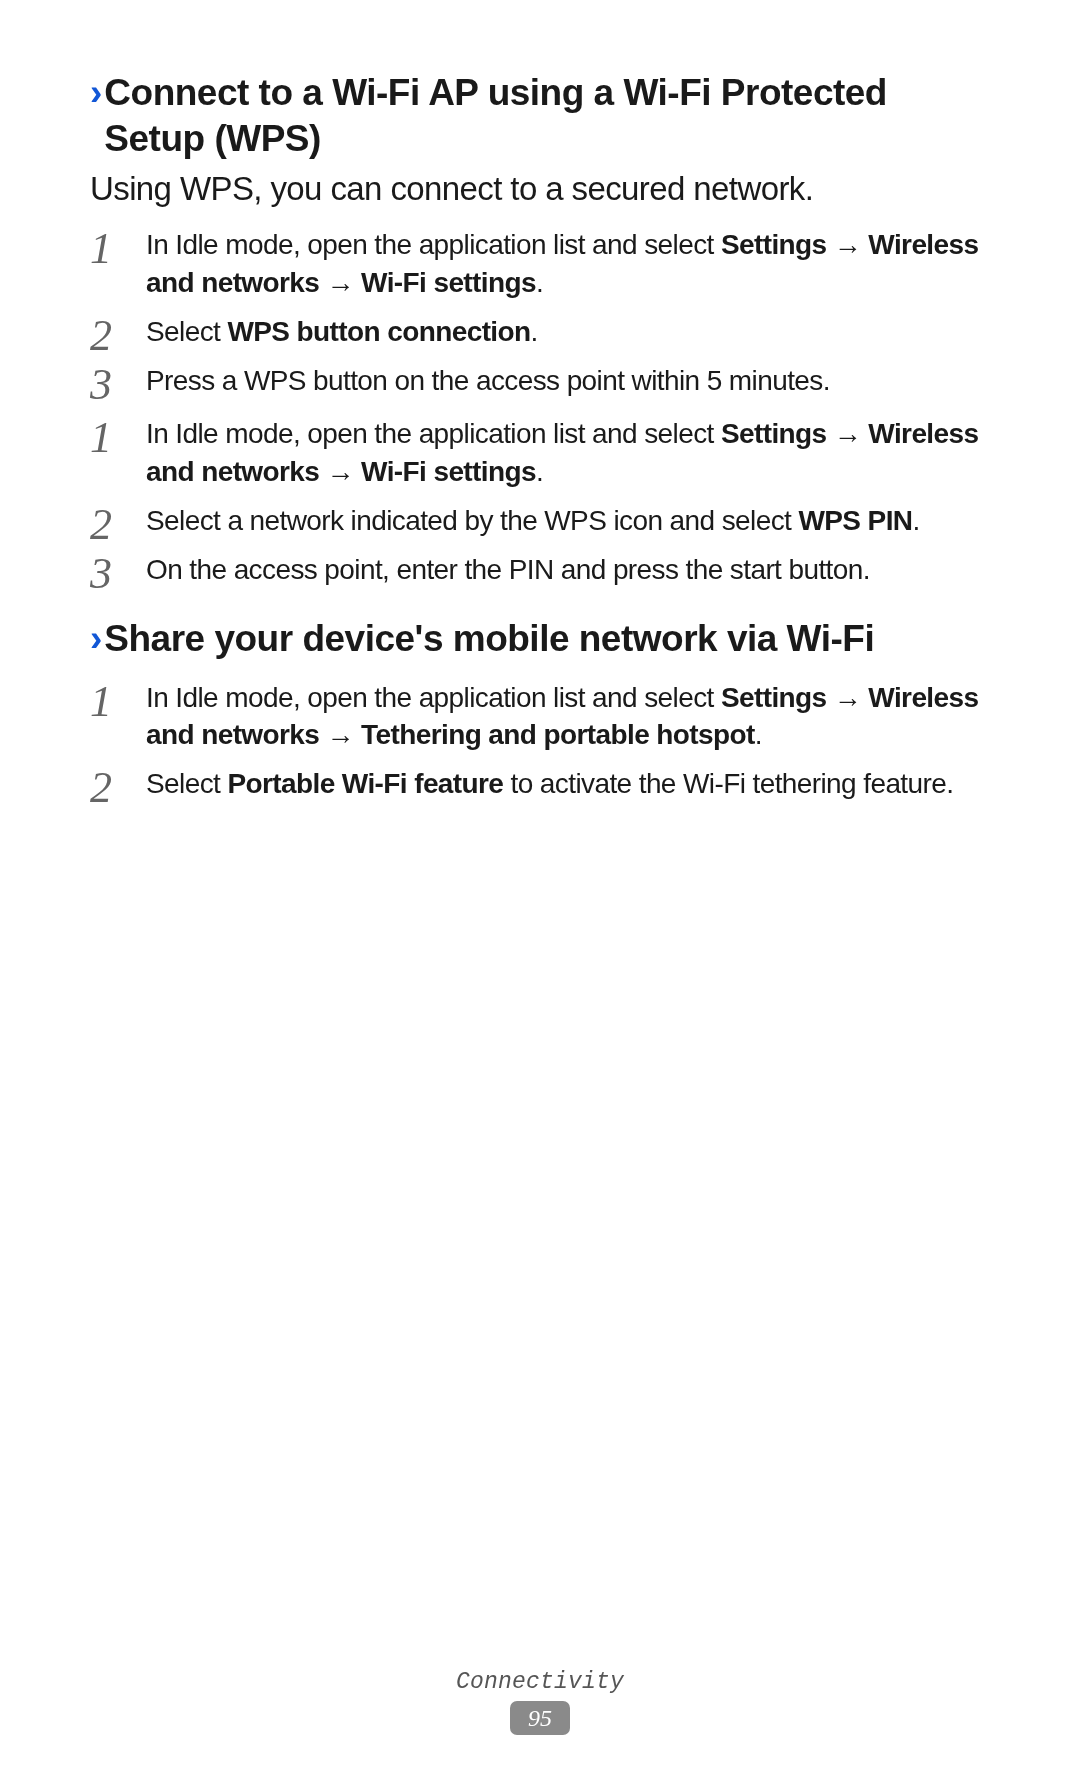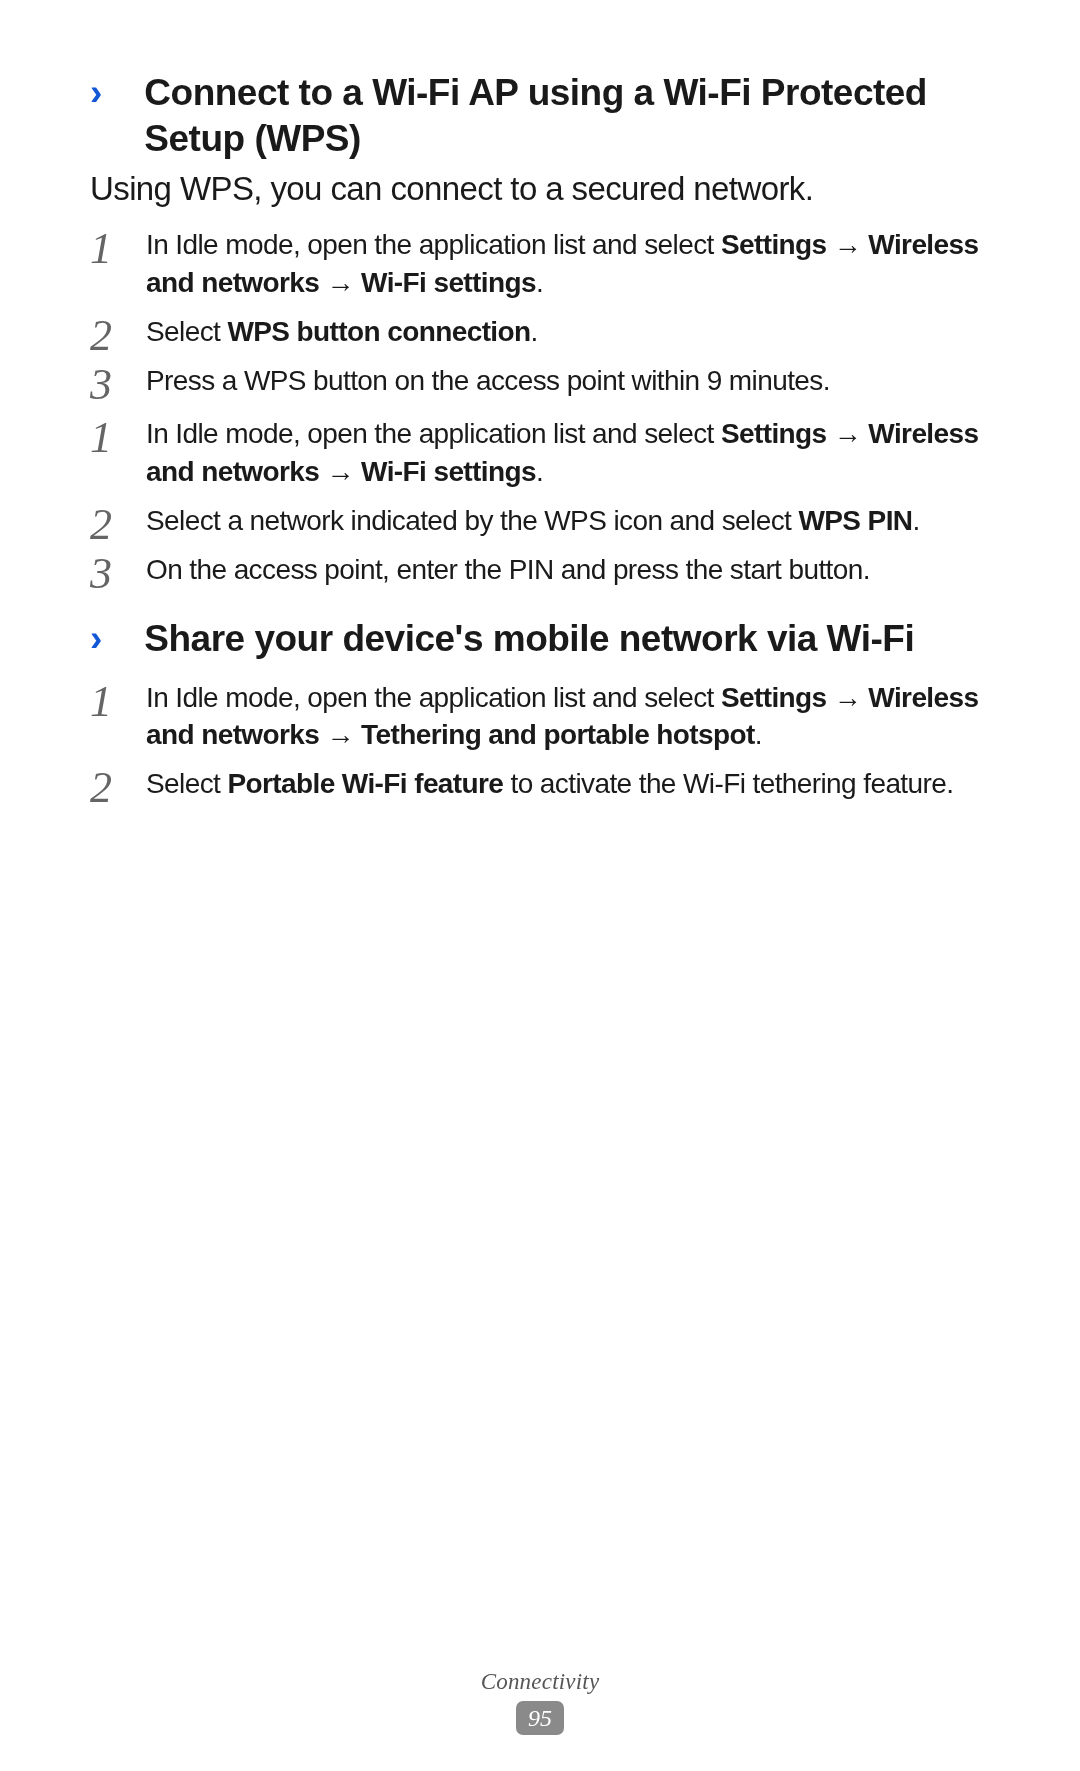--- a/index.html
+++ b/index.html
@@ -30,21 +30,20 @@
   .chev {
     color: #1257d6;
     font-weight: 900;
     font-size: 37px;
     margin-right: 6px;
     line-height: 1.25;
     letter-spacing: -4px;
   }
   .sub-heading .txt {
     flex: 1;
-    margin-left: 40px;
   }
   .para {
     font-size: 33px;
     line-height: 1.33;
     margin: 0 0 8px 0;
     letter-spacing: -0.6px;
   }
   ol.steps {
     list-style: none;
     padding: 0;
@@ -83,28 +82,28 @@
   }
   .footer {
     position: absolute;
     left: 0;
     right: 0;
     bottom: 36px;
     text-align: center;
   }
   .footer-section {
     font-style: italic;
-    font-family: Liberation Serif, serif;
+    font-family: Liberation Mono, monospace;
     font-size: 23px;
     color: #565656;
     letter-spacing: 0.2px;
   }
   .page-badge {
     margin: 6px auto 0 auto;
-    width: 48px;
+    width: 60px;
     height: 34px;
     background: #8a8a8a;
     border-radius: 7px;
     color: #ffffff;
     font-style: italic;
     font-family: Georgia, "Times New Roman", serif;
     font-size: 24px;
     line-height: 34px;
     text-align: center;
   }
@@ -122,21 +121,21 @@
   <p class="para">Using WPS, you can connect to a secured network.</p>
 
   <ol class="steps">
     <li>
       <span>In Idle mode, open the application list and select </span><span class="bold">Settings</span><span> → </span><span class="bold">Wireless and networks</span><span> → </span><span class="bold">Wi-Fi settings</span><span>.</span>
     </li>
     <li>
       <span>Select </span><span class="bold">WPS button connection</span><span>.</span>
     </li>
     <li>
-      <span>Press a WPS button on the access point within 9 minutes.</span>
+      <span>Press a WPS button on the access point within 5 minutes.</span>
     </li>
   </ol>
 
 
   <ol class="steps">
     <li>
       <span>In Idle mode, open the application list and select </span><span class="bold">Settings</span><span> → </span><span class="bold">Wireless and networks</span><span> → </span><span class="bold">Wi-Fi settings</span><span>.</span>
     </li>
     <li>
       <span>Select a network indicated by the WPS icon and select </span><span class="bold">WPS PIN</span><span>.</span>

